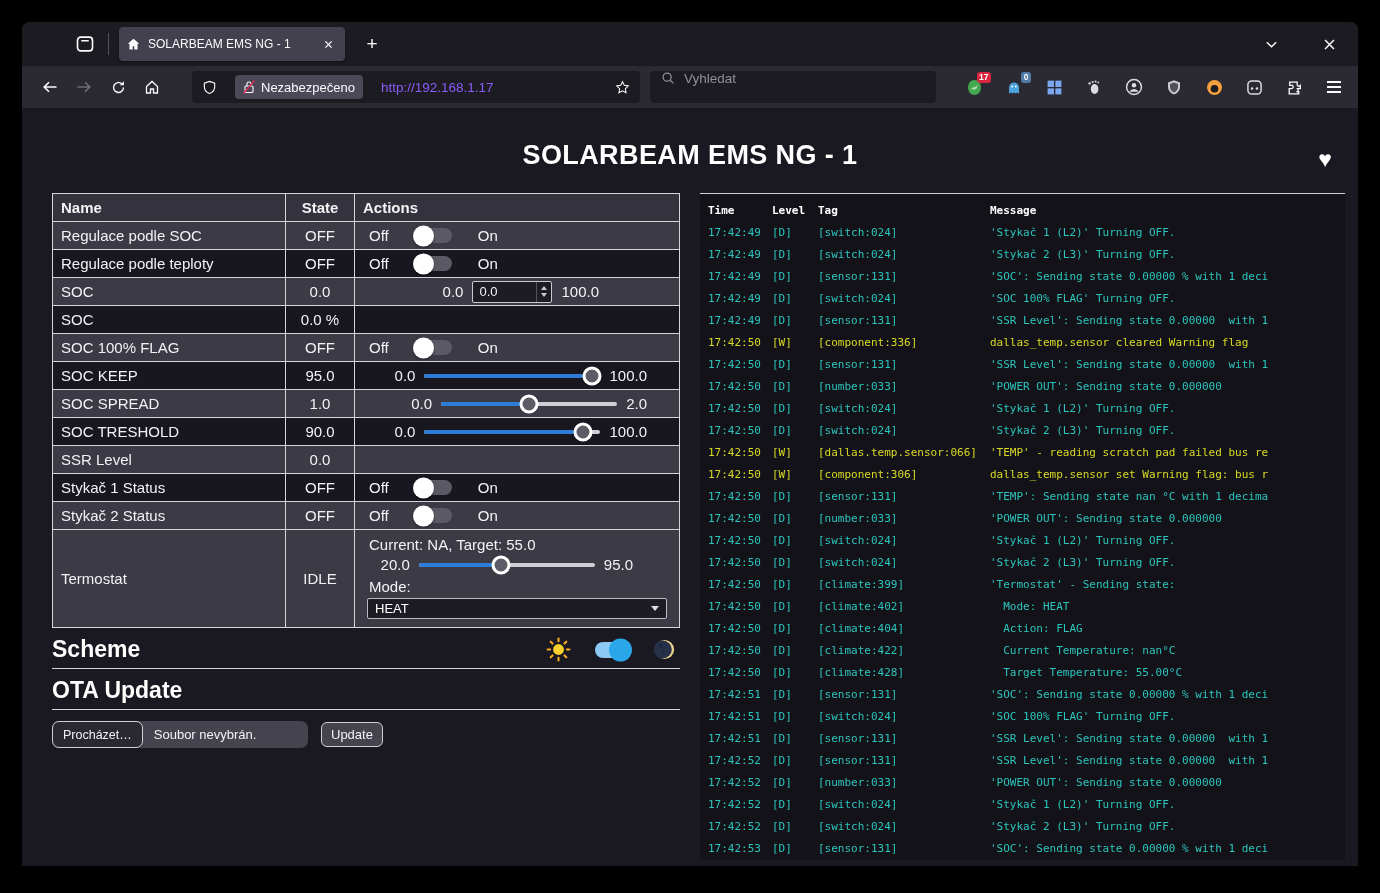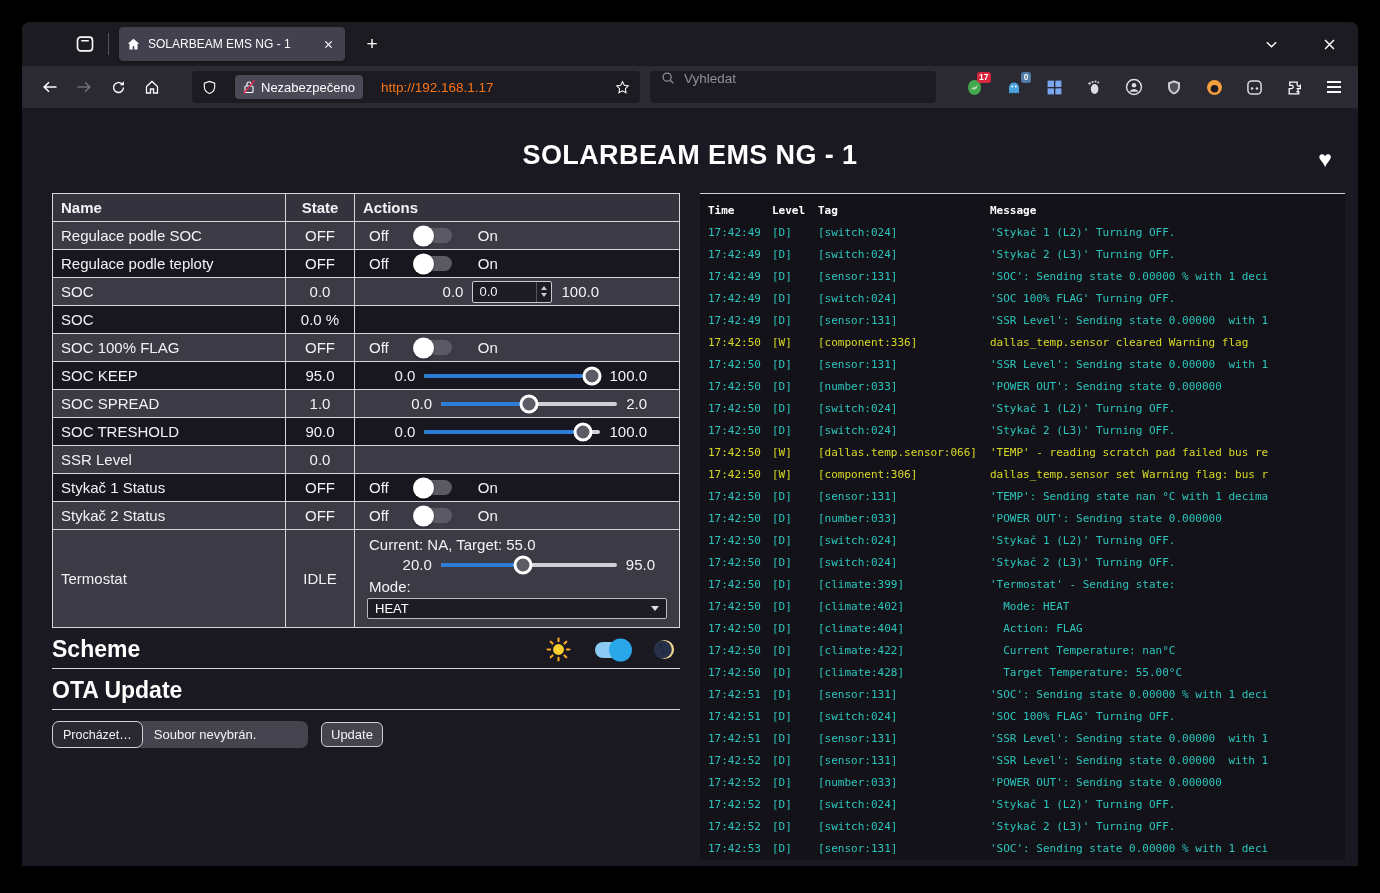--- a/index.html
+++ b/index.html
@@ -18,21 +18,21 @@
   .newtab{margin-left:12px;width:30px;height:30px;display:flex;align-items:center;justify-content:center;
     color:#fbfbfe;font-size:19px;font-weight:400}
   .tabstrip-right{margin-left:auto;display:flex;align-items:center;gap:44px;padding-right:10px}
   
   .toolbar{height:42px;flex:0 0 auto;background:#2b2a33;display:flex;align-items:center;padding:0 12px;gap:2px}
   .tbtn{width:32px;height:28px;display:flex;align-items:center;justify-content:center;border-radius:4px;color:#fbfbfe}
   .urlbar{margin-left:22px;width:448px;height:32px;background:#1c1b22;border-radius:4px;
     display:flex;align-items:center;gap:18px;padding:0 10px}
   .secchip{height:24px;background:#4a4955;border-radius:4px;display:flex;align-items:center;gap:6px;
     padding:0 8px;color:#fbfbfe;font-size:13px}
-  .urltext{color:#f97316;font-size:13.5px;flex:1;white-space:nowrap;overflow:hidden}
+  .urltext{color:#8b5cf6;font-size:13.5px;flex:1;white-space:nowrap;overflow:hidden}
   .searchbar{margin-left:8px;width:286px;height:32px;background:#1c1b22;border-radius:4px;
     display:flex;gap:9px;padding:0 11px;color:#8f8f9d;font-size:13.5px}
   .extrow{margin-left:auto;display:flex;align-items:center;gap:20px;padding-right:2px}
   .ext{position:relative;width:20px;height:20px;display:flex;align-items:center;justify-content:center}
   .badge{position:absolute;top:-5px;right:-7px;font-size:8.5px;color:#fff;border-radius:3px;
     padding:1px 2.5px;font-weight:bold;line-height:1}
   .badge-red{background:#d7263d}
   .badge-blue{background:#4f7ba6}
   .hamburger{display:flex;flex-direction:column;gap:3px}
   .hamburger span{display:block;width:14px;height:1.8px;background:#fbfbfe}
@@ -71,21 +71,21 @@
     background:#1d1c24}
   .numval{flex:1;font-size:13px;padding-left:6px}
   .numspin{width:15px;height:100%;border-left:1px solid #55545e;display:flex;flex-direction:column;
     align-items:center;justify-content:center;gap:3px}
   .arr{width:0;height:0;border-left:3.5px solid transparent;border-right:3.5px solid transparent}
   .arr.up{border-bottom:4px solid #c9c9cf}
   .arr.dn{border-top:4px solid #c9c9cf}
   
   .climatewrap{padding:6px 0 8px 0;font-size:15px}
   .cl-status{padding-left:14px;margin-bottom:3px}
-  .climatewrap .sliderwrap{padding-right:24px}
+  .climatewrap .sliderwrap{padding-right:46px}
   .cl-mode-label{padding-left:14px;margin:5px 0 3px}
   .modesel{margin:0 12px 0 12px;height:21px;border:1px solid #b9b9c0;border-radius:2px;background:#1d1c24;
     display:flex;align-items:center;justify-content:space-between;padding:0 7px;font-size:13px;color:#fff}
   .selchev{width:0;height:0;border-left:4px solid transparent;border-right:4px solid transparent;
     border-top:5px solid #dcdce0}
   
   .secrow{display:flex;align-items:center;justify-content:space-between;margin-top:8px}
   .sechead{font-size:23px;font-weight:bold;color:#fff}
   .seccontrols{display:flex;align-items:center;gap:24px;padding-right:4px}
   .schemeswitch{position:relative;width:34px;height:16px;background:#8ccaf5;border-radius:8px}

